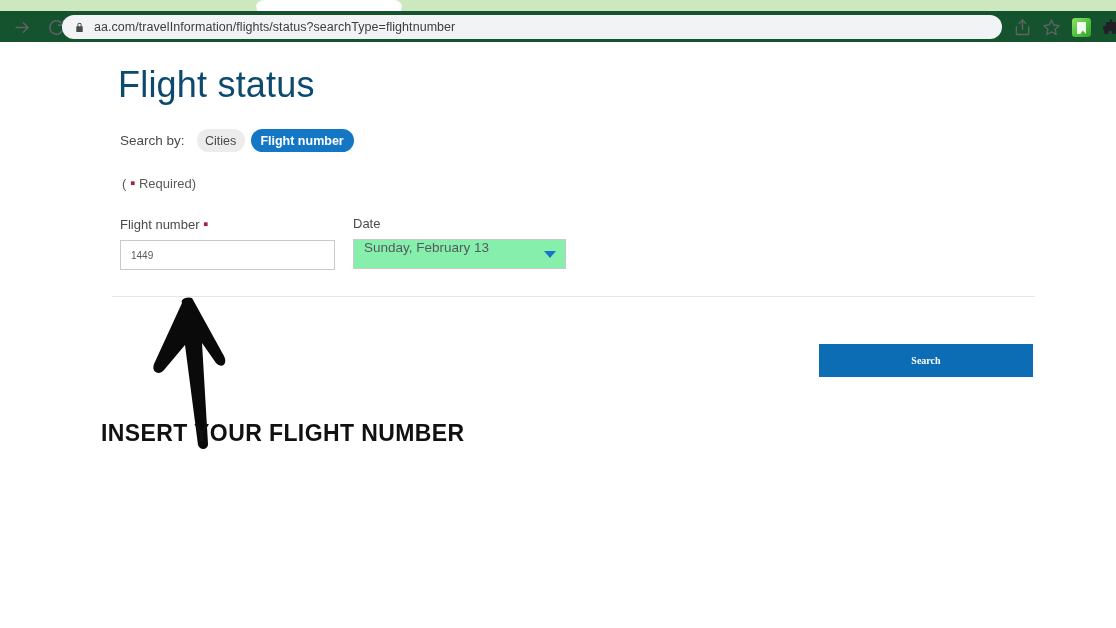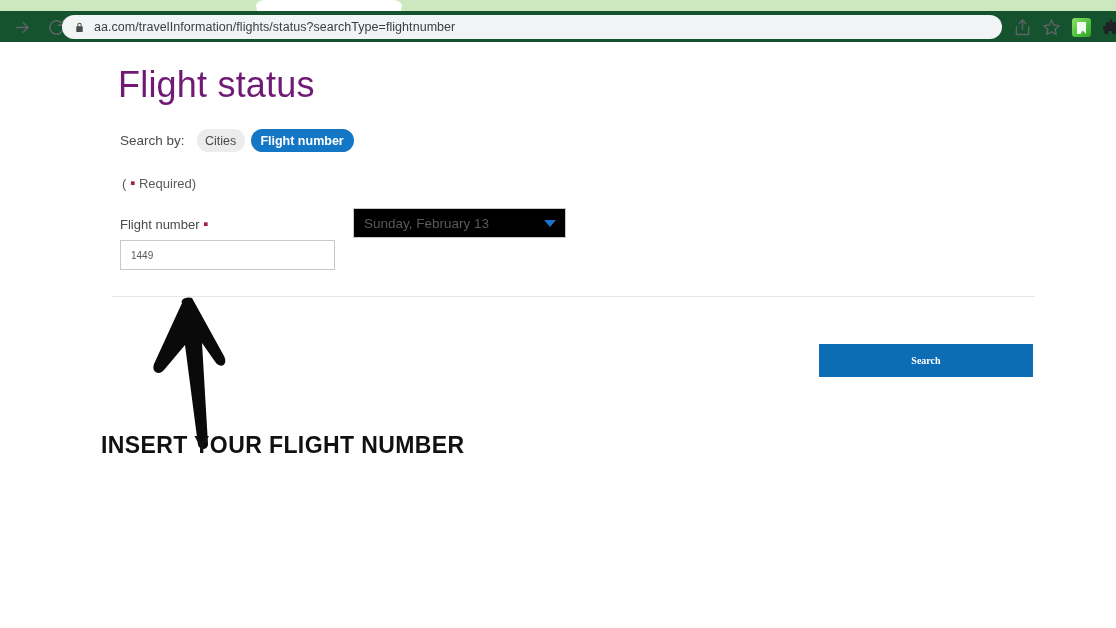--- a/index.html
+++ b/index.html
@@ -138,21 +138,21 @@
     left: 0; top: 42px;
     width: 1116px;
     height: 586px;
     background: #ffffff;
   }
   .page-title {
     position: absolute;
     left: 118px; top: 22px;
     font-size: 36px;
     font-weight: 300;
-    color: #701a75;
+    color: #0c4a6e;
     letter-spacing: 0.2px;
   }
 
   .searchby-row {
     position: absolute;
     left: 120px; top: 87px;
     display: flex;
     align-items: center;
   }
   .searchby-label {
@@ -229,27 +229,27 @@
   }
   .select-wrap {
     position: relative;
     width: 213px;
     height: 30px;
   }
   .select-box {
     width: 213px;
     height: 30px;
     border: 1px solid #c9c9c9;
-    background: #000000;
+    background: #86efac;
     box-sizing: border-box;
     font-size: 13.5px;
     color: #555a5e;
     padding: 0 10px;
     display: flex;
-    align-items: center;
+    align-items: flex-start;
     cursor: pointer;
   }
   .chevron-down {
     position: absolute;
     right: 10px; top: 12px;
     width: 0; height: 0;
     border-left: 6px solid transparent;
     border-right: 6px solid transparent;
     border-top: 7px solid #1a73c8;
     pointer-events: none;
@@ -285,21 +285,20 @@
     pointer-events: none;
   }
   .annotation-text {
     position: absolute;
     left: 101px; top: 378px;
     font-size: 23px;
     font-weight: bold;
     color: #111111;
     letter-spacing: 0.4px;
     white-space: nowrap;
-    margin-top: 12px;
   }
 </style>
 </head>
 <body>
 
 <div class="browser-chrome">
 
   <div class="tab-strip">
     <div class="tab-active"></div>
     <div class="tab-gap-left"></div>
@@ -374,20 +373,21 @@
 
   <div class="field field-flight">
     <label class="field-label">
       <span>Flight number</span>
       <span class="req-dot">▪</span>
     </label>
     <input class="text-input" type="text" value="1449" style="">
   </div>
 
   <div class="field field-date">
+    <label class="field-label">Date</label>
     <div class="select-wrap">
       <div class="select-box">
         <span>Sunday, February 13</span>
       </div>
       <span class="chevron-down"></span>
     </div>
   </div>
 
   <div class="divider"></div>
 

